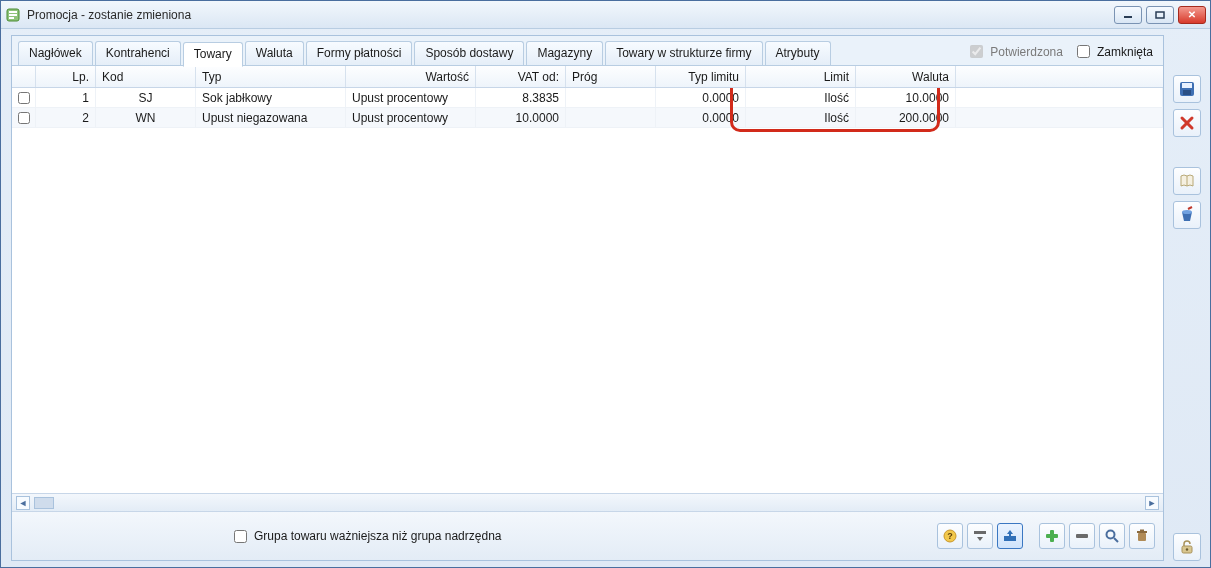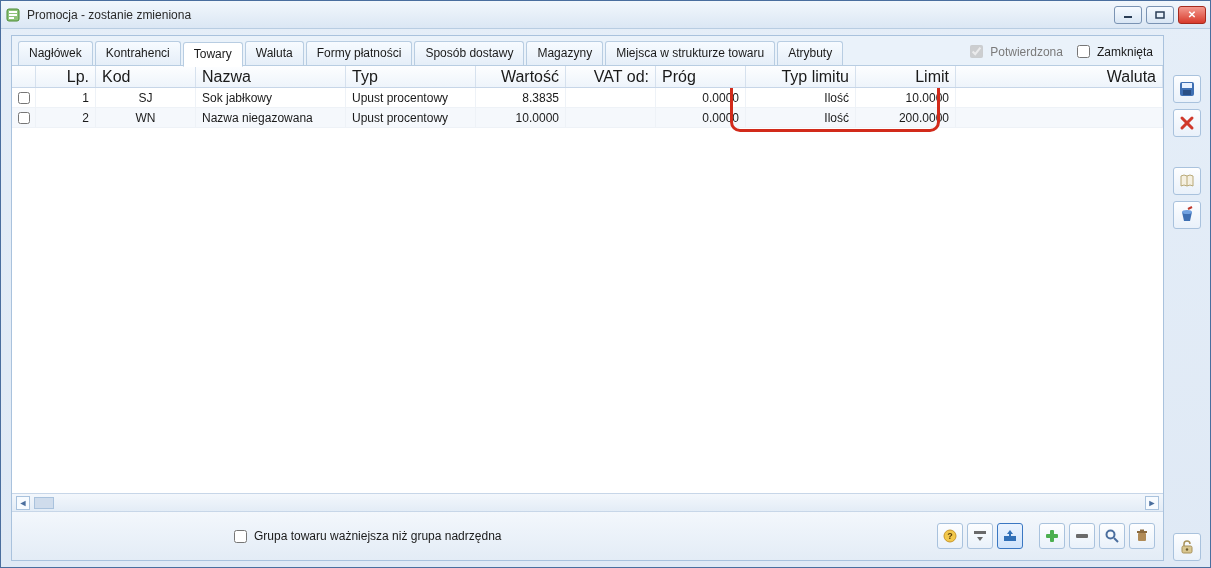--- a/index.html
+++ b/index.html
@@ -81,21 +81,21 @@
   .grid-wrap { flex:1; display:flex; flex-direction:column; background:#fff; }
   .grid-header, .grid-row {
     display: grid;
     grid-template-columns: 24px 60px 100px 150px 130px 90px 90px 90px 110px 100px 1fr;
     align-items: center;
   }
   .grid-header {
     background: linear-gradient(#fdfeff,#eef4fb);
     border-bottom: 1px solid #c7d6e8;
     height: 22px;
-    font-size: 16px; color:#1a1a1a;
+    font-size: 12px; color:#1a1a1a;
   }
   .grid-header > div {
     padding: 0 6px;
     border-right: 1px solid #d6e1ee;
     overflow: hidden; text-overflow: ellipsis; white-space: nowrap;
     height: 100%; display:flex; align-items:center;
   }
   .grid-header .hdr-right { justify-content: flex-end; }
   .grid-body { flex:1; overflow:hidden; position:relative; }
   .grid-row {
@@ -199,40 +199,39 @@
     <div class="main-panel">
 
       <div class="tabs-bar">
         <div class="tab">Nagłówek</div>
         <div class="tab">Kontrahenci</div>
         <div class="tab active">Towary</div>
         <div class="tab">Waluta</div>
         <div class="tab">Formy płatności</div>
         <div class="tab">Sposób dostawy</div>
         <div class="tab">Magazyny</div>
-        <div class="tab">Miejsca w strukturze towaru</div>
+        <div class="tab">Towary w strukturze firmy</div>
         <div class="tab">Atrybuty</div>
         <div class="tabs-right">
           <label class="chk disabled">
             <input type="checkbox" checked="" disabled="" style="">
             <span>Potwierdzona</span>
           </label>
           <label class="chk">
             <input type="checkbox" style="">
             <span>Zamknięta</span>
           </label>
         </div>
       </div>
 
       <div class="grid-wrap">
         <div class="grid-header">
           <div></div>
           <div class="hdr-right">Lp.</div>
           <div>Kod</div>
-          <div>Nazwa</div>
           <div>Typ</div>
           <div class="hdr-right">Wartość</div>
           <div class="hdr-right">VAT od:</div>
           <div>Próg</div>
           <div class="hdr-right">Typ limitu</div>
           <div class="hdr-right">Limit</div>
           <div class="hdr-right">Waluta</div>
         </div>
         <div class="grid-body">
           <div class="grid-row">
@@ -249,21 +248,21 @@
             <div class="cell-right">Ilość</div>
             <div class="cell-right">10.0000</div>
             <div class="cell-right"></div>
           </div>
           <div class="grid-row alt">
             <div class="row-check cell-center">
                 <input type="checkbox" style="">
               </div>
             <div class="cell-right">2</div>
             <div class="cell-center">WN</div>
-            <div>Nazwa niegazowana</div>
+            <div>Upust niegazowana</div>
             <div>Upust procentowy</div>
             <div class="cell-right">10.0000</div>
             <div class="cell-right"></div>
             <div class="cell-right">0.0000</div>
             <div class="cell-right">Ilość</div>
             <div class="cell-right">200.0000</div>
             <div class="cell-right"></div>
           </div>
 
           <div class="highlight-box" style="left:718px; top:-24px; width:210px; height:68px;"></div>

